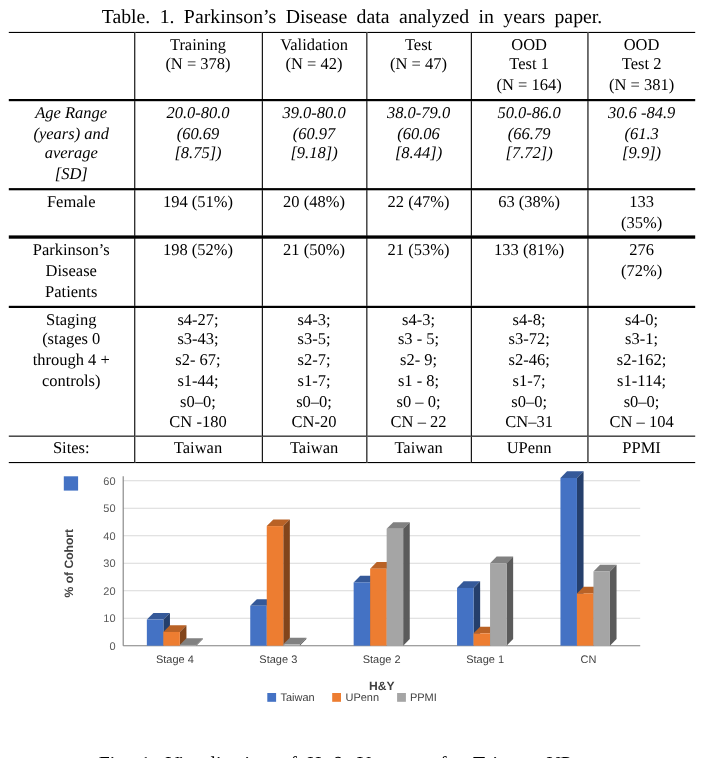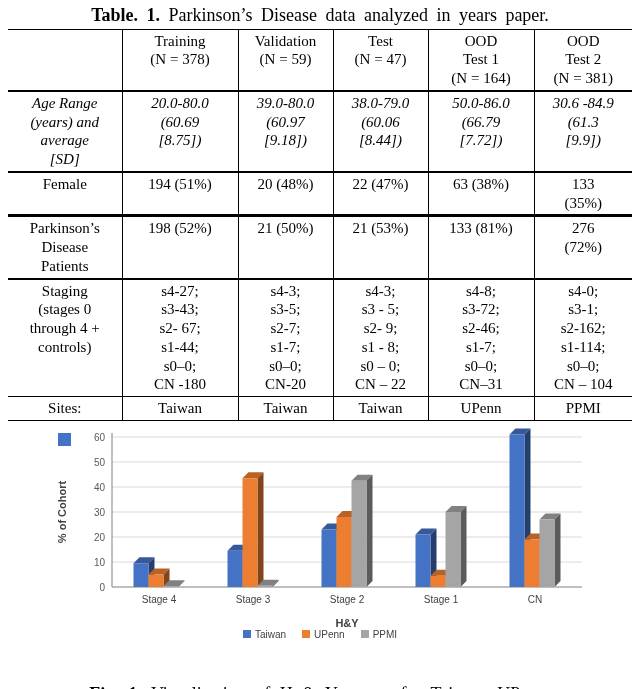--- a/index.html
+++ b/index.html
@@ -5,21 +5,21 @@
   html,body{margin:0;padding:0;background:#fff;}
   .page{
     width:640px;height:689px;position:relative;overflow:hidden;
     background:#fff;color:#000;
     font-family:"Liberation Serif", serif;
   }
   
   .table-title{
     text-align:center;padding-top:4px;font-size:18px;word-spacing:4px;line-height:1.25;
   }
-  .bold{font-weight:bold;}
+  .bold{font-weight:normal;}
   
   table.data-table{
     border-collapse:collapse;table-layout:fixed;width:624px;margin:2px auto 4px;
     border-top:1.5px solid #000;
   }
   .data-table th,.data-table td{
     font-size:15px;font-weight:normal;text-align:center;vertical-align:top;
     padding:2px 3px;line-height:1.25;white-space:pre-line;
   }
   .data-table th:not(:first-child),.data-table td:not(:first-child){
@@ -68,21 +68,21 @@
       <col style="width:95px">
         <col style="width:106px">
         <col style="width:98px">
     </colgroup>
     <thead>
       <tr>
         <th></th>
         <th>Training
 (N = 378)</th>
         <th>Validation
-(N = 59)</th>
+(N = 42)</th>
         <th>Test
 (N = 47)</th>
         <th>OOD
 Test 1
 (N = 164)</th>
         <th>OOD
 Test 2
 (N = 381)</th>
       </tr>
     </thead>

